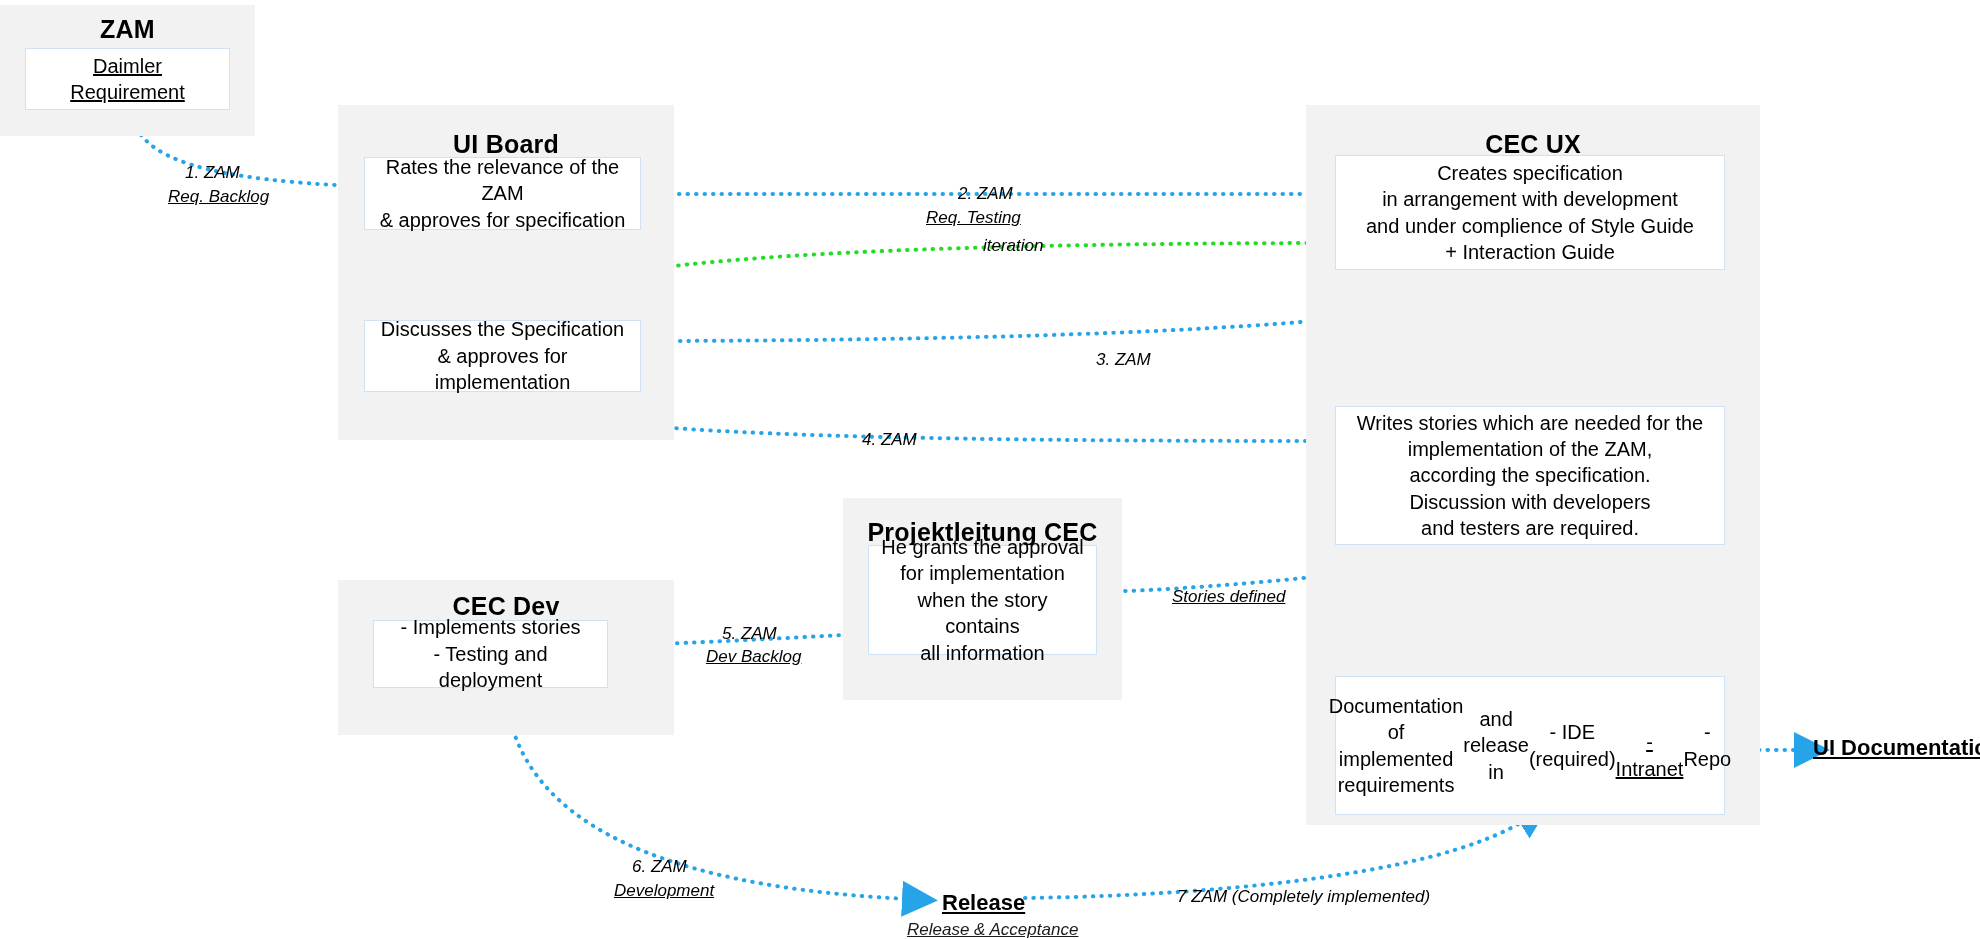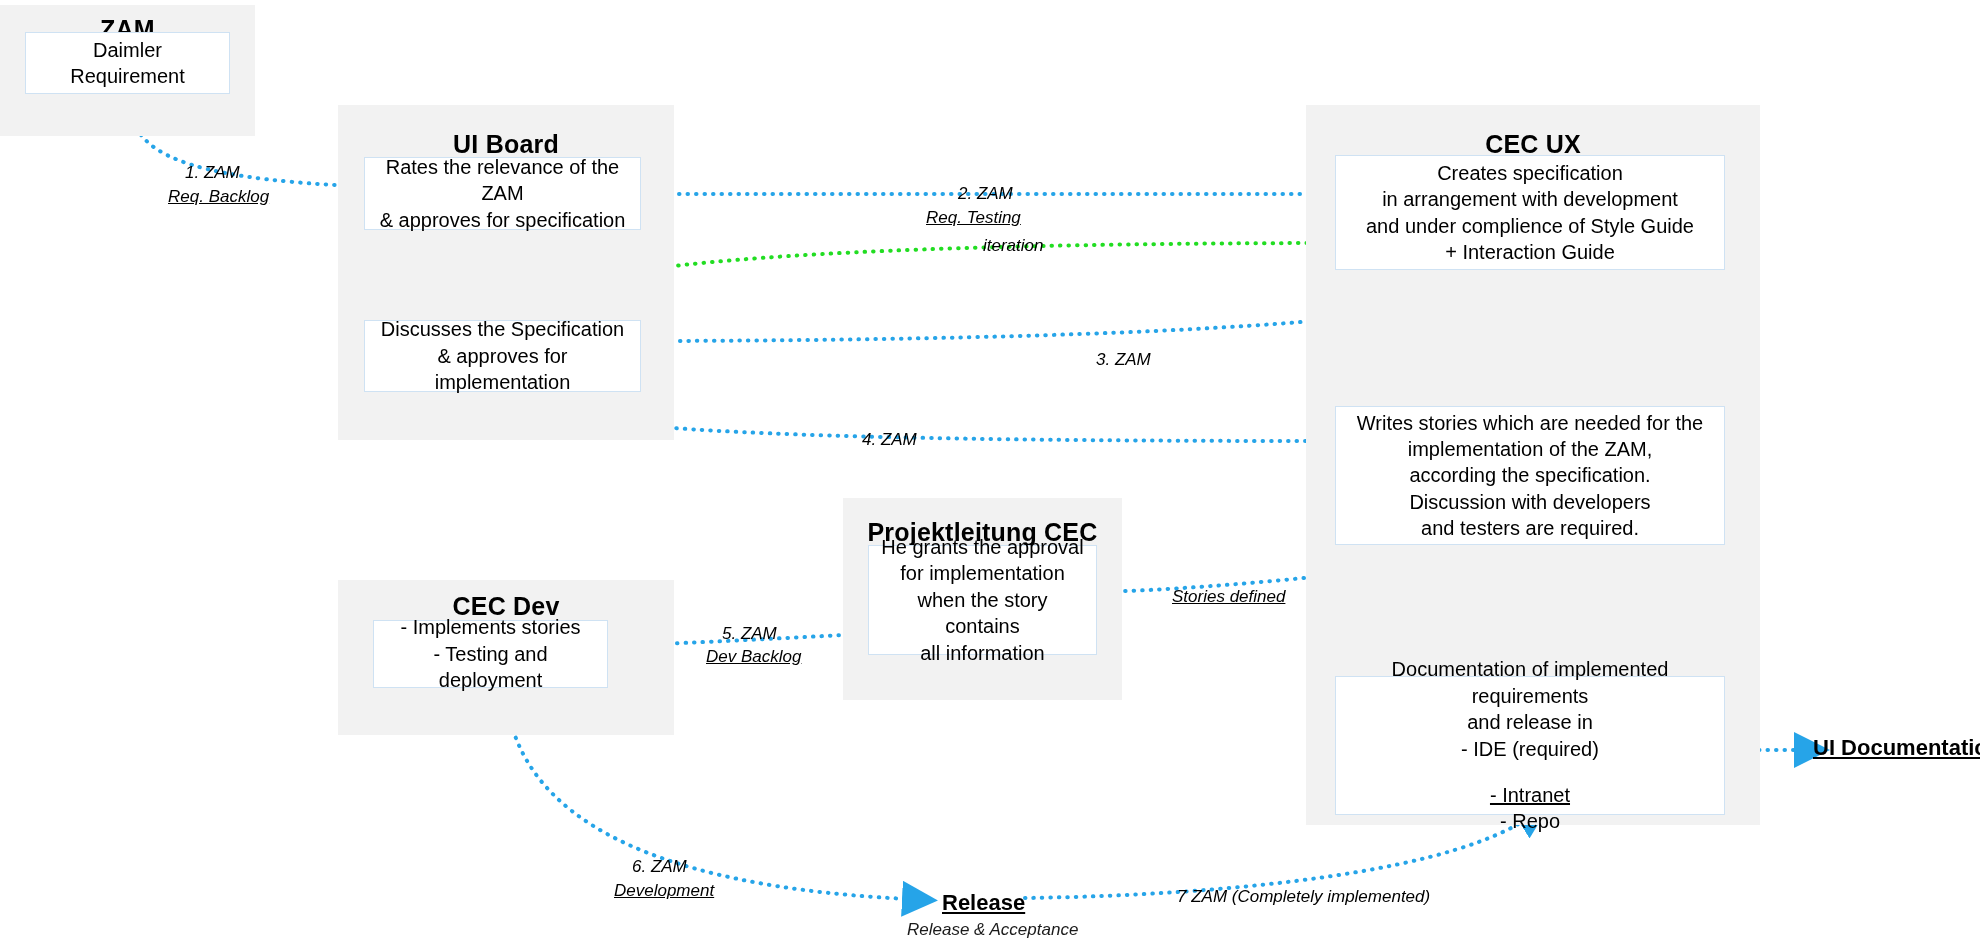--- a/index.html
+++ b/index.html
@@ -30,21 +30,21 @@
     position:absolute;font-style:italic;font-size:17px;color:#000000;
     white-space:nowrap;
   }
   .edgelabel.under{text-decoration:underline;}
   .milestone{
     position:absolute;font-weight:bold;font-size:22px;color:#000;
     text-decoration:underline;white-space:nowrap;
   }
   .milestone-sub{
     position:absolute;font-style:italic;font-size:17px;color:#1a1a1a;
-    white-space:nowrap;
+    text-decoration:underline;white-space:nowrap;
   }
   .ul-inline{text-decoration:underline;margin-top:20px;}
 </style>
 </head>
 <body>
 
 <div class="stage">
 
   <svg class="svglayer" viewBox="0 0 1980 939">
     <defs>
@@ -76,21 +76,21 @@
     <path d="M505,688 C512,790 600,884 908,899" fill="none" stroke="#26a4e8" stroke-width="4" stroke-linecap="round" stroke-dasharray="0.5 8" marker-end="url(#ah-blue)"></path>
 
     <path d="M1025,898 C1180,896 1430,880 1525,820" fill="none" stroke="#26a4e8" stroke-width="4" stroke-linecap="round" stroke-dasharray="0.5 8" marker-end="url(#ah-blue)"></path>
 
     <path d="M1725,750 L1800,750" fill="none" stroke="#26a4e8" stroke-width="4" stroke-linecap="round" stroke-dasharray="0.5 8" marker-end="url(#ah-blue)"></path>
   </svg>
 
   <div class="panel" style="left:0px;top:5px;width:255px;height:131px;">
   </div>
   <div class="panel-title" style="left:0px;top:15px;width:255px;">ZAM</div>
-  <div class="nodebox" style="left:25px;top:32px;width:205px;height:62px;">
+  <div class="nodebox" style="left:25px;top:48px;width:205px;height:62px;text-decoration:underline;">
     <span>Daimler Requirement</span>
   </div>
 
   <div class="panel" style="left:338px;top:105px;width:336px;height:335px;">
   </div>
   <div class="panel-title" style="left:338px;top:130px;width:336px;">UI Board</div>
   <div class="nodebox" style="left:364px;top:157px;width:277px;height:73px;">
     <span>Rates the relevance of the ZAM
 &amp; approves for specification</span>
   </div>
@@ -108,21 +108,21 @@
 according the specification.
 Discussion with developers
 and testers are required.</span>
   </div>
   <div class="nodebox" style="left:1335px;top:155px;width:390px;height:115px;">
     <span>Creates specification
 in arrangement with development
 and under complience of Style Guide
 + Interaction Guide</span>
   </div>
-  <div class="nodebox" style="left:1335px;top:676px;width:390px;height:139px;flex-direction:column;">
+  <div class="nodebox" style="left:1335px;top:676px;width:390px;height:139px;flex-direction:row;">
     <span>Documentation of implemented requirements</span>
     <span>and release in</span>
     <span>- IDE (required)</span>
     <span class="ul-inline">- Intranet</span>
     <span>- Repo</span>
   </div>
 
   <div class="panel" style="left:843px;top:498px;width:279px;height:202px;">
   </div>
   <div class="panel-title" style="left:843px;top:518px;width:279px;">Projektleitung CEC</div>

